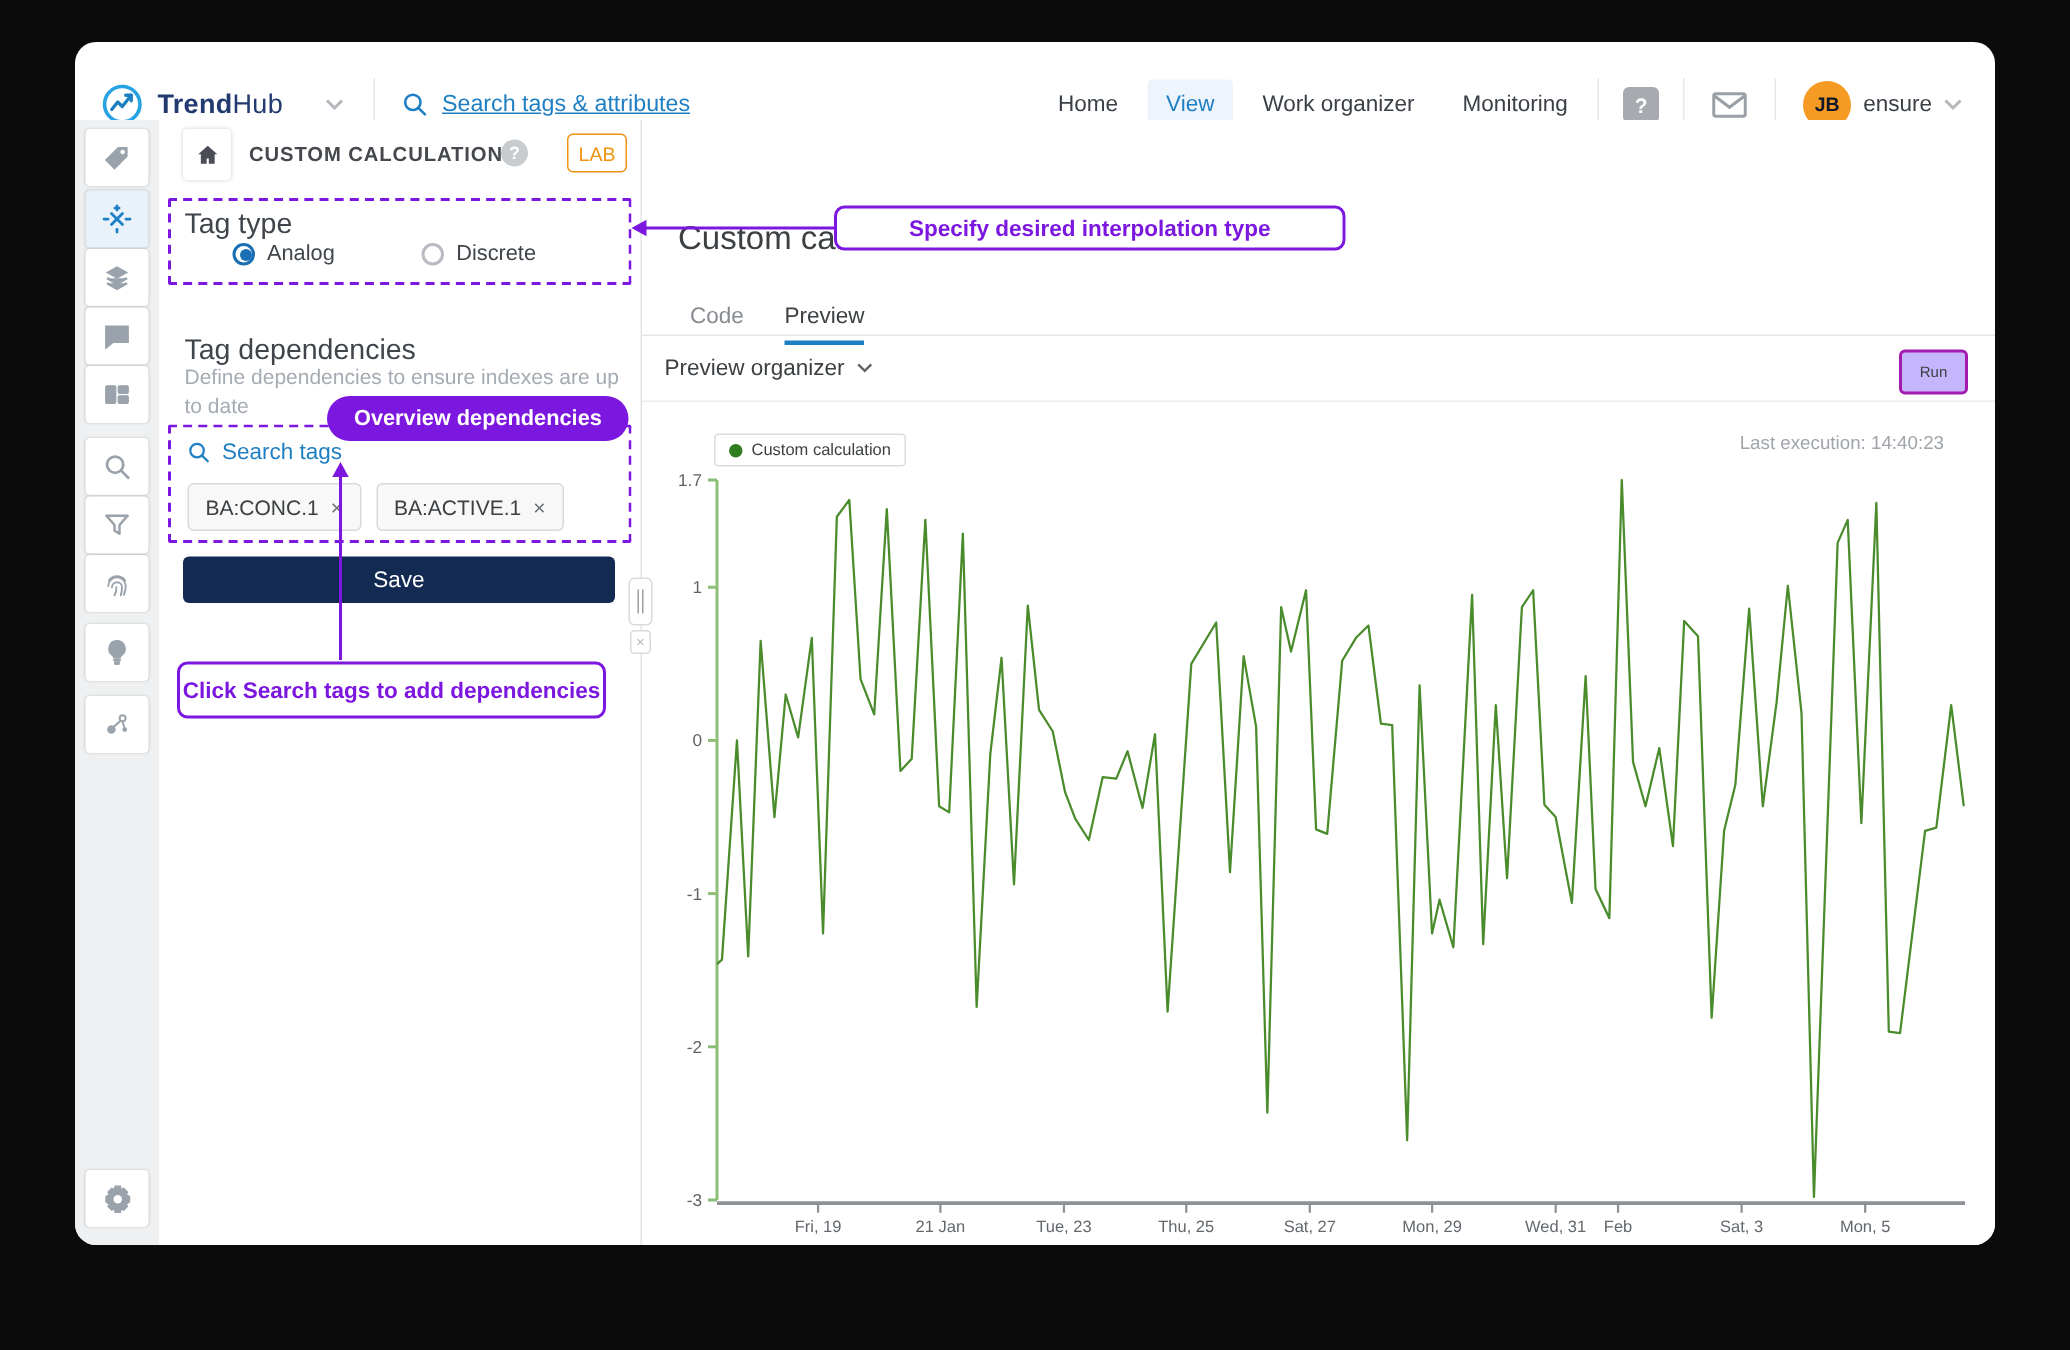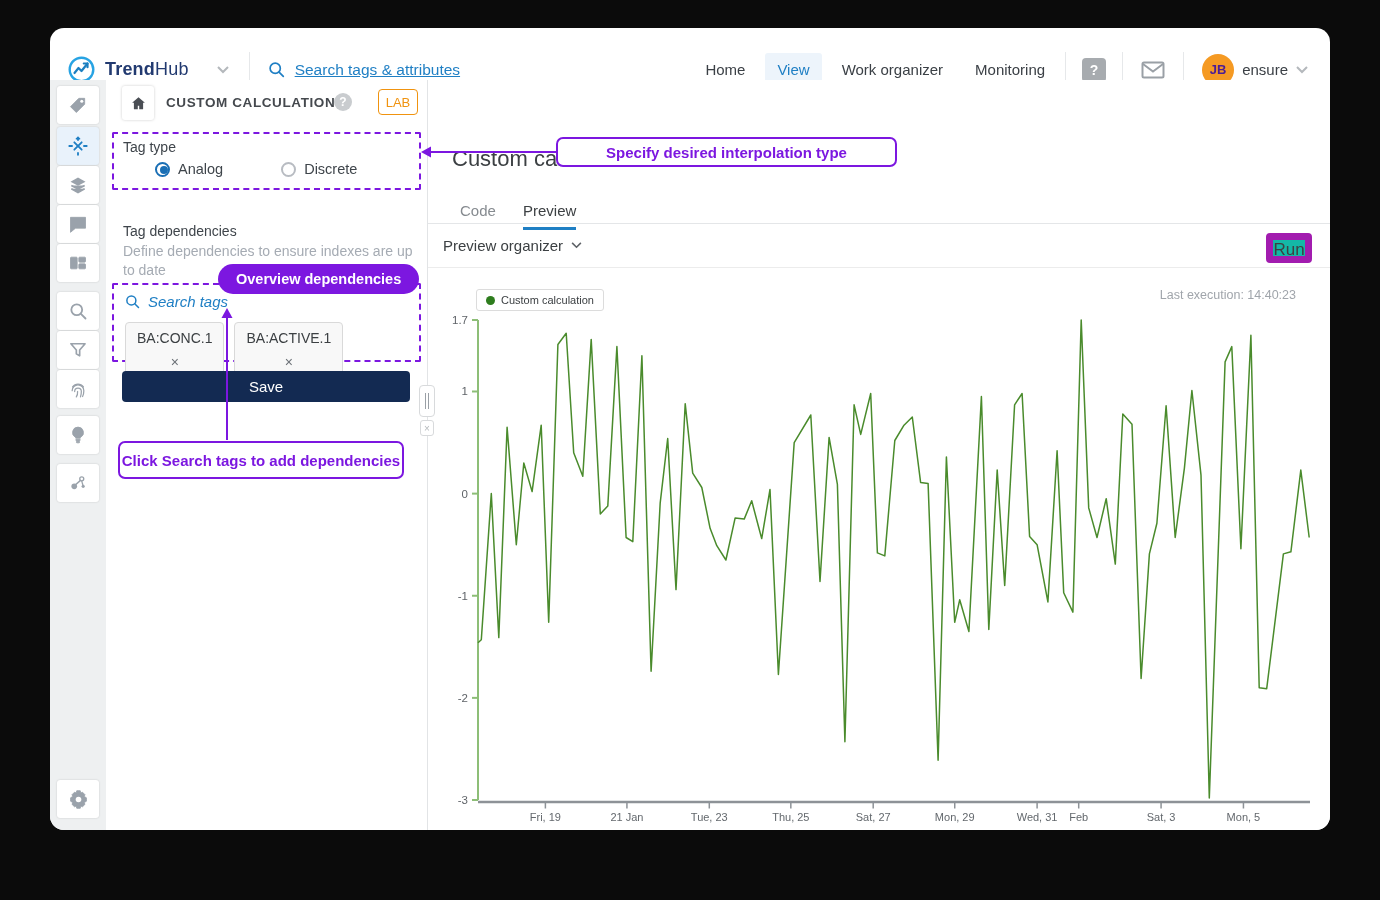--- a/index.html
+++ b/index.html
@@ -12,67 +12,67 @@
   .logo-circle { width:27px; height:27px; margin-left:18px; }
   .brand { margin-left:10px; font-size:18px; color:#223a70; letter-spacing:.2px; }
   .brand b { font-weight:700; }
   .chev { width:12px; height:8px; }
   .vdiv { width:1px; height:36px; background:#e6e8ea; }
   .searchbar { display:flex; align-items:center; gap:10px; margin-left:18px; color:#1f7fc4; font-size:15.5px; cursor:text;text-decoration:underline; }
   #nav { margin-left:auto; display:flex; align-items:center; gap:8px; font-size:15px; color:#3b4046; }
   .nav-item { padding:8px 12px; border-radius:3px; cursor:pointer; white-space:nowrap; }
   .nav-item.active { color:#1f7fc4; background:#edf4fb; }
   .icon-sq { width:24px; height:24px; border-radius:4px; background:#a7abaf; color:#fff; font-size:14px; font-weight:bold; display:flex; align-items:center; justify-content:center; }
-  .avatar { width:32px; height:32px; border-radius:50%; background:#f59a23; color:#4c1d95; font-weight:bold; font-size:13px; display:flex; align-items:center; justify-content:center; }
+  .avatar { width:32px; height:32px; border-radius:50%; background:#f59a23; color:#0f172a; font-weight:bold; font-size:13px; display:flex; align-items:center; justify-content:center; }
   .username { font-size:15px; color:#3b4046; }
 
   
   #rail { position:absolute; left:0; top:52px; width:56px; height:750px; background:#eef0f1; }
   .tile { position:absolute; left:7px; width:42px; height:38px; background:#fff; border-radius:3px; box-shadow:0 0 2px rgba(0,0,0,.18); display:flex; align-items:center; justify-content:center; cursor:pointer; }
   .tile.active { background:#e9f2fb; }
   .tile svg { display:block; }
   .gicon { fill:#9aa2ab; stroke:#9aa2ab; }
 
   
   #panel { position:absolute; left:56px; top:52px; width:322px; height:750px; background:#fff; border-right:1px solid #e2e4e6; }
   .home-tile { position:absolute; left:16px; top:6px; width:32px; height:34px; background:#fff; border-radius:3px; box-shadow:0 0 3px rgba(0,0,0,.2); display:flex; align-items:center; justify-content:center; cursor:pointer; }
   .panel-title { position:absolute; left:60px; top:15px; font-size:13.5px; font-weight:700; letter-spacing:.6px; color:#45494e; }
   .qmark { position:absolute; left:228px; top:13px; width:18px; height:18px; border-radius:50%; background:#c9cccf; color:#fff; font-size:12px; font-weight:bold; display:flex; align-items:center; justify-content:center; }
   .lab-badge { position:absolute; left:272px; top:9px; width:40px; height:26px; border:1.5px solid #f0930f; color:#f0930f; border-radius:4px; font-size:13px; display:flex; align-items:center; justify-content:center; }
   .dashed-box { position:absolute; border:2px dashed #7c17e0; border-radius:2px; }
-  .lbl { font-size:14px; color:#3f454b; }
+  .lbl { font-size:19px; color:#3f454b; }
   .radio-row { position:absolute; left:17px; top:81px; display:flex; align-items:center; gap:26px; }
   .radio { display:flex; align-items:center; gap:8px; font-size:14.5px; color:#3f454b; cursor:pointer;margin-left:32px; }
   .rdot { width:15px; height:15px; border-radius:50%; border:2px solid #b8bcc2; background:#fff; position:relative; }
   .rdot.sel { border-color:#1a6fb5; }
   .rdot.sel::after { content:""; position:absolute; left:2.5px; top:2.5px; width:8px; height:8px; border-radius:50%; background:#1a6fb5; }
   .desc { position:absolute; left:17px; top:162px; width:302px; font-size:14px; line-height:19px; color:#a5abb3; }
   .pill { position:absolute; left:112px; top:184px; height:30px; padding:0 18px; background:#7c17e0; border-radius:16px; color:#fff; font-size:14.5px; font-weight:bold; display:flex; align-items:center; z-index:5; }
-  .searchtags { position:absolute; left:19px; top:213px; display:flex; align-items:center; gap:8px; color:#1f7fc4; font-size:15px; cursor:pointer;font-style:italic; }
+  .searchtags { position:absolute; left:19px; top:213px; display:flex; align-items:center; gap:8px; color:#1f7fc4; font-size:15px; cursor:pointer; }
   .chips { position:absolute; left:19px; top:242px; display:flex; gap:10px; }
-  .chip { display:flex; align-items:center; gap:8px; background:#f8f8f8; border:1px solid #d9d9d9; border-radius:4px; padding:7px 11px; font-size:14px; color:#3c4043;flex-direction:column; }
+  .chip { display:flex; align-items:center; gap:8px; background:#f8f8f8; border:1px solid #d9d9d9; border-radius:4px; padding:7px 11px; font-size:14px; color:#3c4043; }
   .chip .x { color:#6b7076; font-size:14px; cursor:pointer; }
   .save-btn { position:absolute; left:16px; top:291px; width:288px; height:31px; background:#132a52; border:none; border-radius:4px; color:#fff; font-size:15px; cursor:pointer; font-family:inherit; }
   .callout { position:absolute; background:#fff; border:2px solid #7c17e0; border-radius:7px; color:#7c17e0; font-weight:bold; font-size:15px; display:flex; align-items:center; justify-content:center; z-index:6; }
 
   
   .split-handle { position:absolute; left:369px; top:357px; width:16px; height:32px; background:#fff; border:1px solid #d8dadc; border-radius:4px; display:flex; align-items:center; justify-content:center; gap:2px; cursor:col-resize; z-index:4; }
   .split-handle i { display:block; width:1px; height:16px; background:#9aa0a6; }
   .split-close { position:absolute; left:370px; top:392px; width:14px; height:16px; background:#fff; border:1px solid #d8dadc; border-radius:3px; color:#b6babd; font-size:10px; display:flex; align-items:center; justify-content:center; cursor:pointer; z-index:4; }
 
   
   #main { position:absolute; left:378px; top:52px; width:902px; height:750px; background:#fff; }
   .main-title { position:absolute; left:24px; top:66px; font-size:22px; color:#3c4043; }
   .tabs { position:absolute; left:0; top:122px; width:902px; height:22px; border-bottom:1px solid #e4e6e8; }
   .tab { position:absolute; top:0; font-size:15px; cursor:pointer; }
   .tab-code { left:32px; color:#868b90; }
   .tab-preview { left:95px; color:#3c4043; padding-bottom:8px; border-bottom:3px solid #1f7fc4; }
   .toolbar { position:absolute; left:0; top:144px; width:902px; height:44px; border-bottom:1px solid #ececec; }
   .preview-settings { position:absolute; left:15px; top:13px; display:flex; align-items:center; gap:8px; font-size:15px; color:#3c4043; cursor:pointer; }
-  .run-btn { position:absolute; right:18px; top:9px; width:46px; height:30px; background:#14b8a6; border:7px solid #a21caf; border-radius:4px; font-size:17px; color:#3c4043; cursor:pointer; font-family:inherit; }
+  .run-btn { position:absolute; right:18px; top:9px; width:46px; height:30px; background:#c4b5fd; border:2px solid #a21caf; border-radius:4px; font-size:10px; color:#3c4043; cursor:pointer; font-family:inherit; }
   .legend { position:absolute; left:48px; top:209px; display:flex; align-items:center; gap:6px; border:1px solid #dcdcdc; border-radius:3px; background:#fff; padding:4px 9px; font-size:11px; color:#3c4043; }
   .legend .dot { width:9px; height:9px; border-radius:50%; background:#2e7d1e; }
   .last-exec { position:absolute; right:34px; top:208px; font-size:12.5px; color:#a0a5ab; }
   #chart-svg { position:absolute; left:12px; top:232px; }
 
   
   svg.arrow { position:absolute; z-index:7; overflow:visible; }
 </style>
 </head>
 <body>

